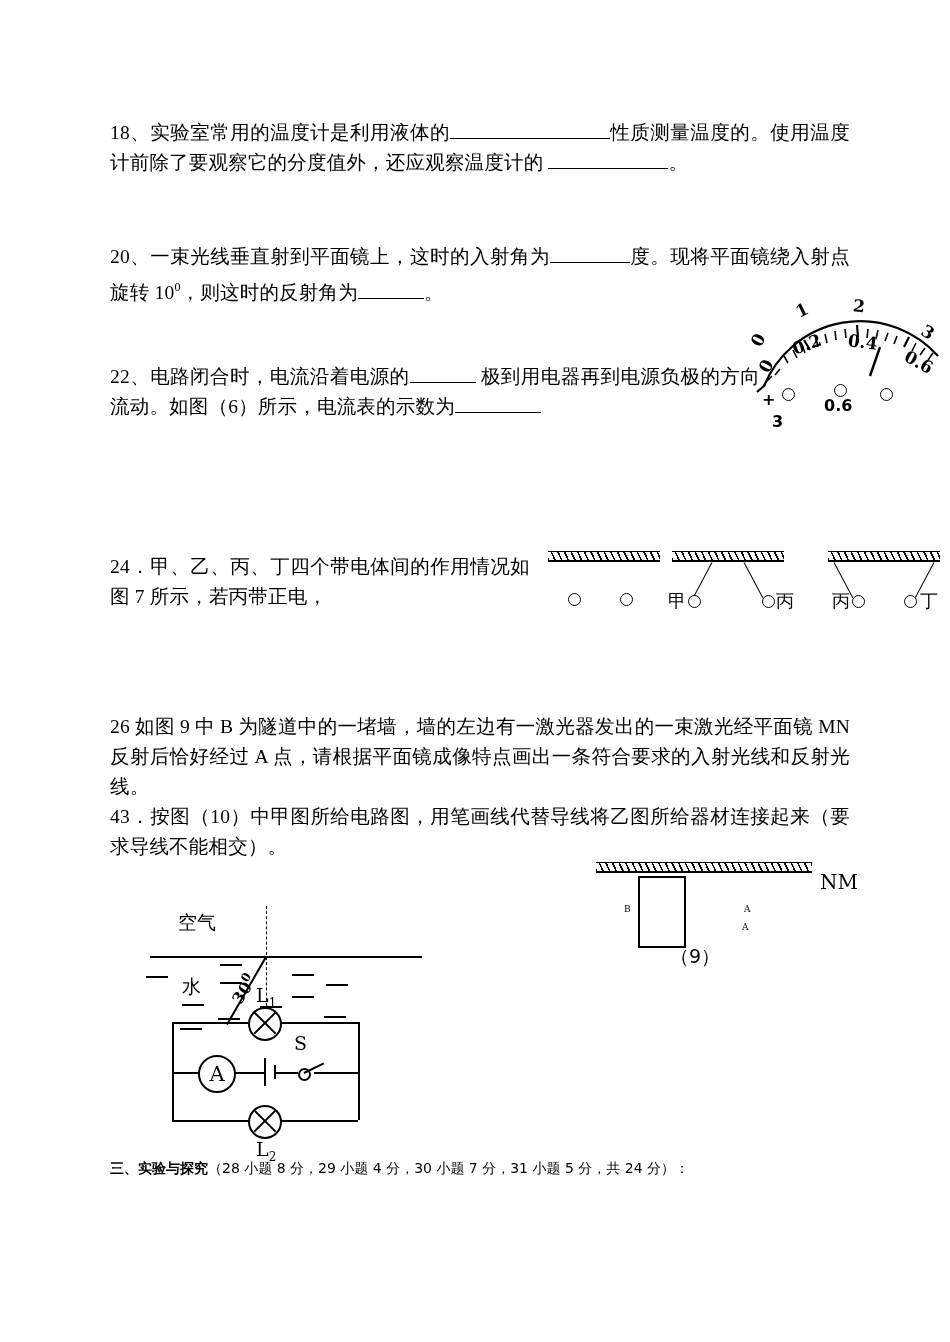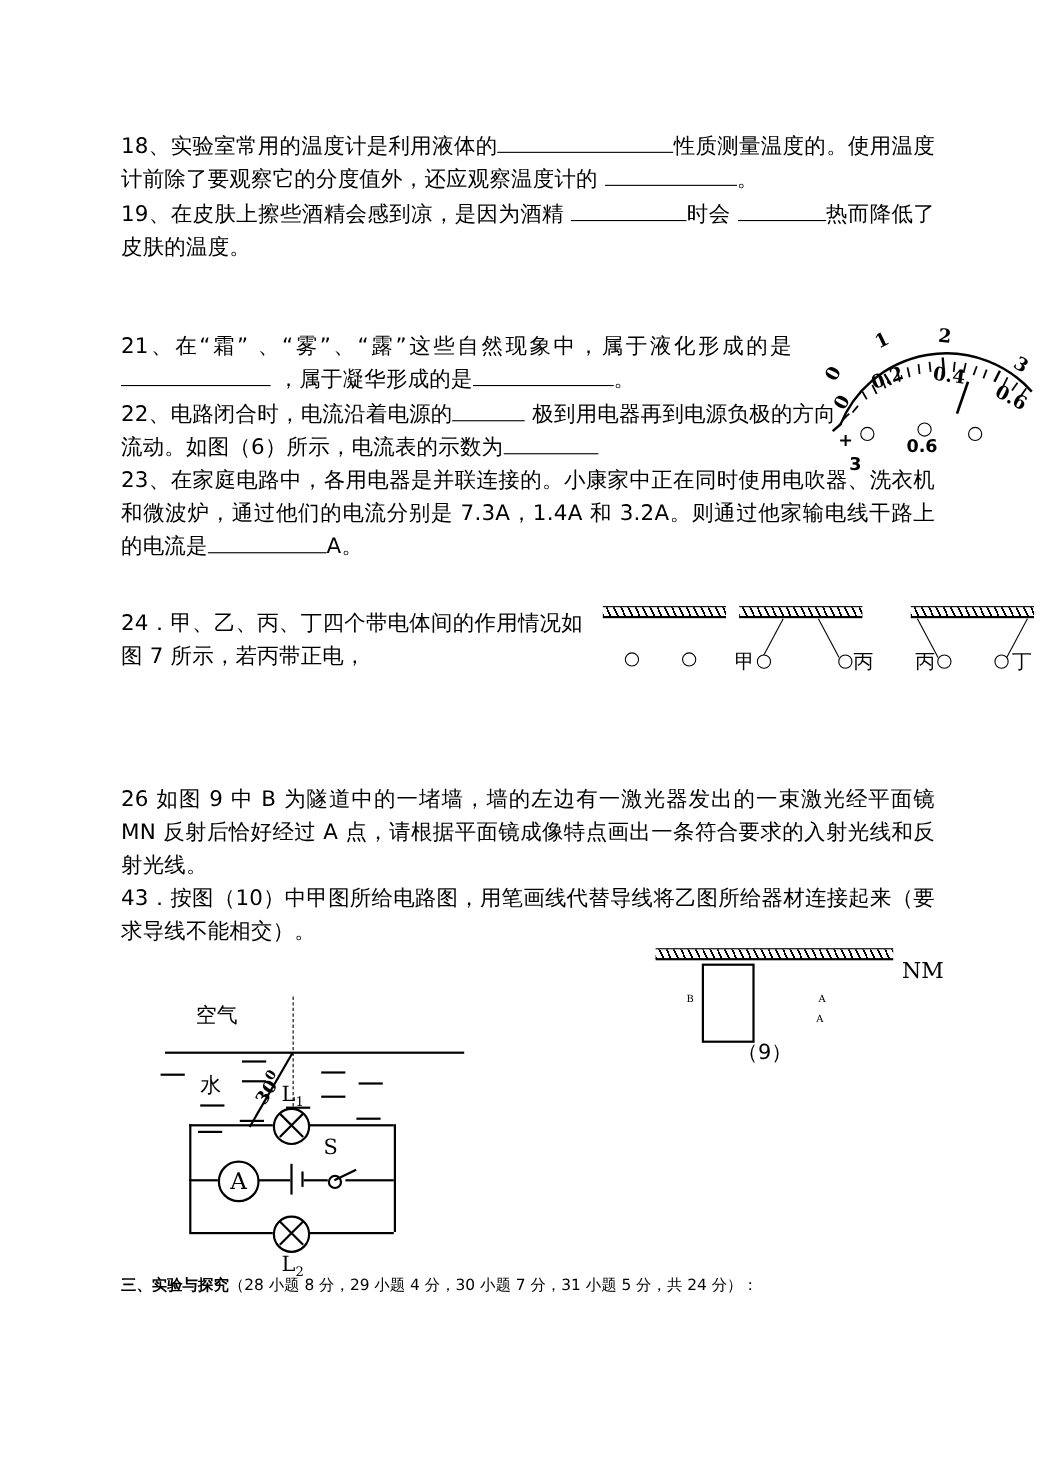--- a/index.html
+++ b/index.html
@@ -12,21 +12,21 @@
 
   
   .qblock{
     position:absolute;
     font-size:19.5px;
     line-height:30px;
     letter-spacing:0.2px;
     text-align:justify;
     text-justify:inter-ideograph;
   }
-  .q{margin:0;padding:0;}
+  .q{margin:0;padding:0;font-family:Liberation Serif, serif;}
   .blank{
     display:inline-block;
     border-bottom:1px solid #000;
     vertical-align:baseline;
     height:18px;
   }
   .sup{font-size:12px;vertical-align:super;}
 
   
   .ammeter{position:absolute;}
@@ -96,44 +96,34 @@
 <body>
 
 <div class="page">
 
   <div class="qblock" style="left:110px;top:118px;width:740px;">
     <p class="q">
       <span>18、</span><span>实验室常用的温度计是利用液体的</span><span class="blank" style="width:160px;"></span><span>性质测量温度的。使用温度计前除了要观察它的分度值外，还应观察温度计的 </span><span class="blank" style="width:120px;"></span><span>。</span>
     </p>
   </div>
 
-  <div class="qblock" style="left:110px;top:180px;width:740px;">
-    <p class="q">
-      <span>19、</span><span>在皮肤上擦些酒精会感到凉，是因为酒精 </span><span class="blank" style="width:105px;"></span><span>时会 </span><span class="blank" style="width:80px;"></span><span>热而降低了皮肤的温度。</span>
-    </p>
-  </div>
-
-
-  <div class="qblock" style="left:110px;top:300px;width:610px;">
-    <p class="q">
-      <span>21、</span><span>在“霜” 、“雾”、“露”这些自然现象中，属于液化形成的是 </span><span class="blank" style="width:136px;"></span><span> ，属于凝华形成的是</span><span class="blank" style="width:128px;"></span><span>。</span>
-    </p>
-  </div>
+
+  <div class="qblock" style="left:110px;top:242px;width:740px;">
+    <p class="q">
+      <span>20、</span><span>一束光线垂直射到平面镜上，这时的入射角为</span><span class="blank" style="width:80px;"></span><span>度。现将平面镜绕入射点旋转 10</span><span class="sup">0</span><span>，则这时的反射角为</span><span class="blank" style="width:66px;"></span><span>。</span>
+    </p>
+  </div>
+
 
   <div class="qblock" style="left:110px;top:362px;width:650px;">
     <p class="q">
       <span>22、</span><span>电路闭合时，电流沿着电源的</span><span class="blank" style="width:66px;"></span><span> 极到用电器再到电源负极的方向流动。如图（6）所示，电流表的示数为</span><span class="blank" style="width:86px;"></span>
     </p>
   </div>
 
-  <div class="qblock" style="left:110px;top:422px;width:740px;">
-    <p class="q">
-      <span>23、</span><span>在家庭电路中，各用电器是并联连接的。小康家中正在同时使用电吹器、洗衣机和微波炉，通过他们的电流分别是 7.3A，1.4A 和 3.2A。则通过他家输电线干路上的电流是</span><span class="blank" style="width:108px;"></span><span>A。</span>
-    </p>
-  </div>
 
   <div class="ammeter" style="left:752px;top:292px;width:198px;height:140px;">
     <svg width="198" height="120" viewBox="0 0 198 120" style="position:absolute;left:0;top:0;">
 
       <path d="M 12 94 A 104 104 0 0 1 186 64" fill="none" stroke="#000" stroke-width="2.2"></path>
 
       <g stroke="#000" stroke-width="2.2">
         <line x1="13" y1="93" x2="5" y2="100"></line>
         <line x1="58" y1="58" x2="52" y2="48"></line>
         <line x1="106" y1="45" x2="105" y2="33"></line>

